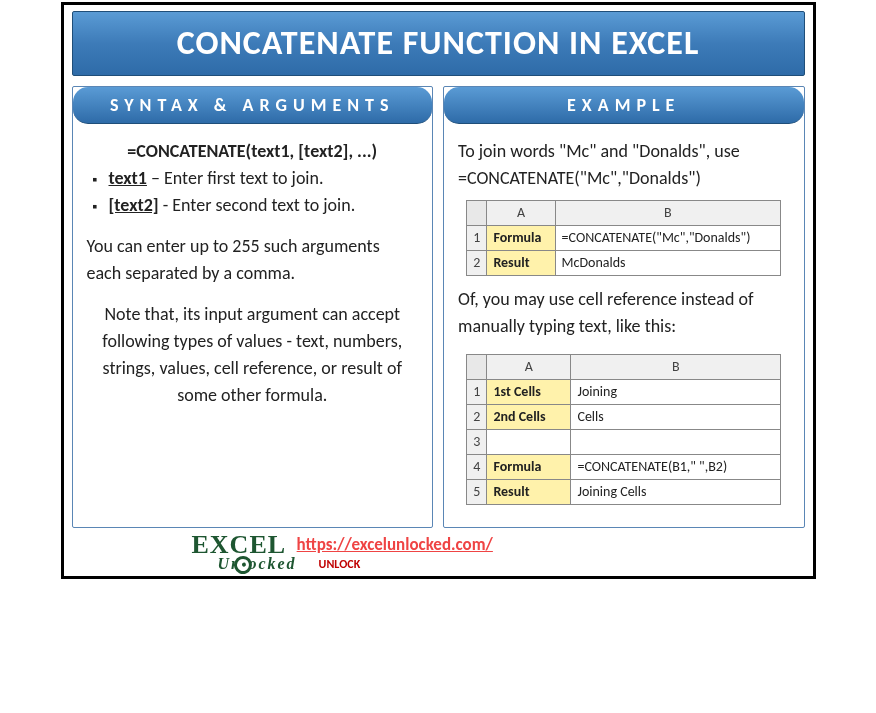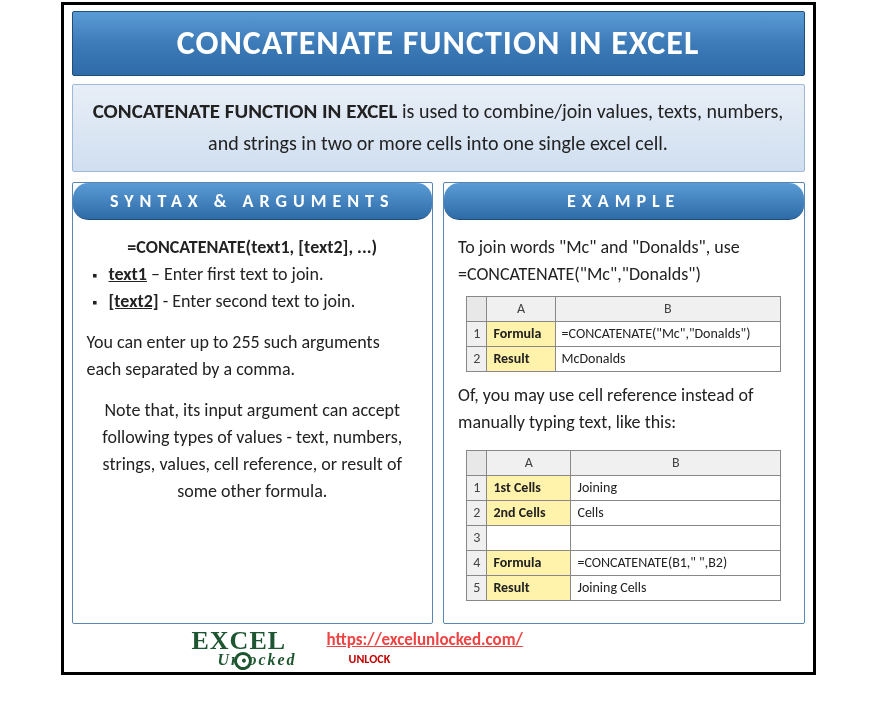--- a/index.html
+++ b/index.html
@@ -114,21 +114,20 @@
   .excel-grid td.rowhead {
     background: #f0f0f0;
     text-align: center;
     color: #444;
     width: 18px;
   }
   .excel-grid td.yellow { background: #fff2ab; font-weight: bold; }
   .footer {
     display: flex;
     align-items: center;
-    gap: 30px;
     margin-top: 4px;
     padding-left: 120px;
   }
   .logo {
     display: inline-block;
     font-family: Georgia, 'Times New Roman', serif;
     font-weight: bold;
     color: #1e5631;
     line-height: 1;
     position: relative;
@@ -166,23 +165,20 @@
     padding-left: 22px;
   }
 </style>
 </head>
 <body>
 
 <div class="outer">
 
   <div class="title-bar">CONCATENATE FUNCTION IN EXCEL</div>
 
-  <div class="desc-box">
-    <span class="lead">CONCATENATE FUNCTION IN EXCEL</span><span> is used to combine/join values, texts, numbers, and strings in two or more cells into one single excel cell.</span>
-  </div>
 
   <div class="columns">
 
     <div class="col">
       <div class="col-header">SYNTAX &amp; ARGUMENTS</div>
       <div class="col-body">
         <div class="formula-syntax">=CONCATENATE(text1, [text2], ...)</div>
         <ul class="args">
           <li><span class="argname">text1</span><span> – Enter first text to join.</span></li>
           <li><span class="argname">[text2]</span><span> - Enter second text to join.</span></li>

